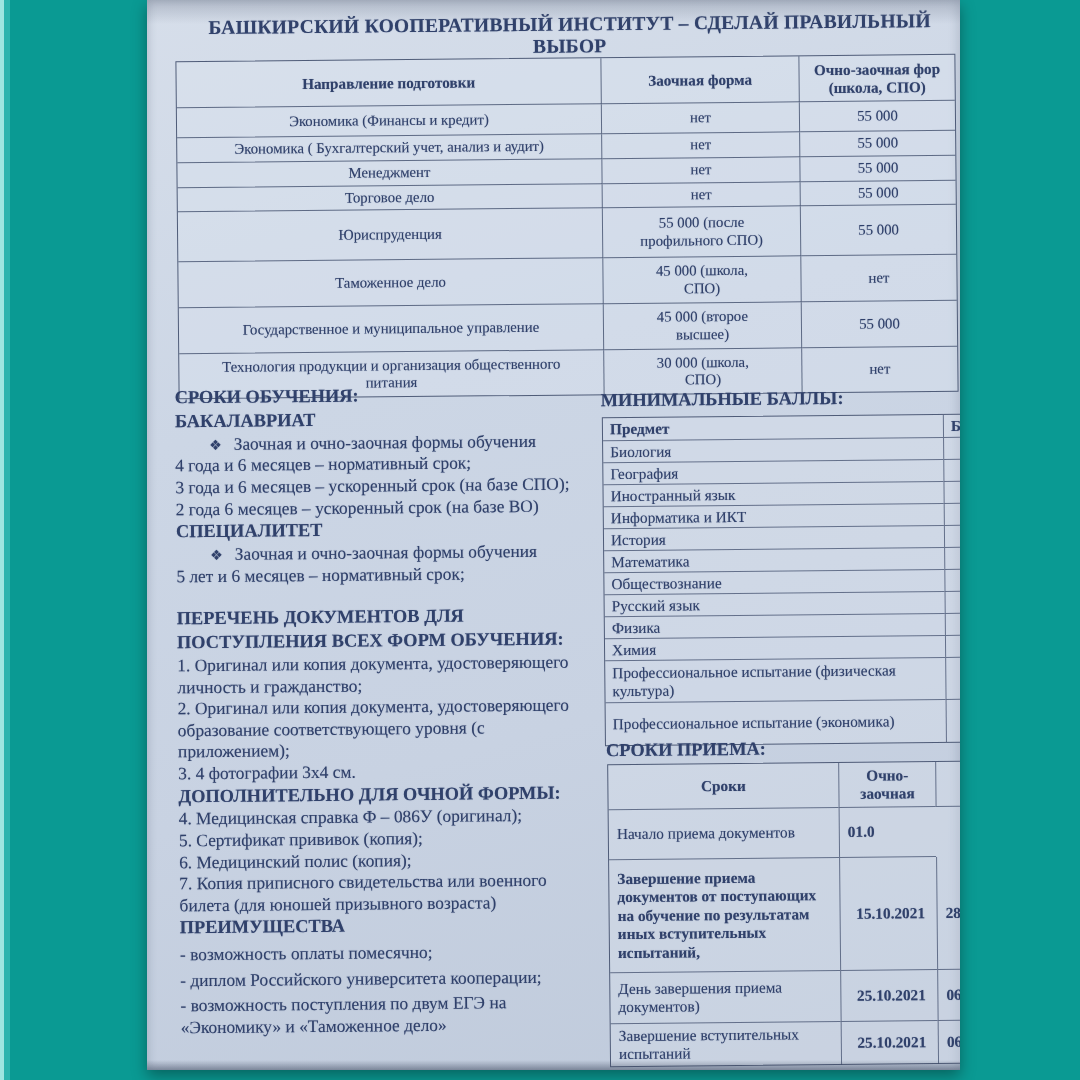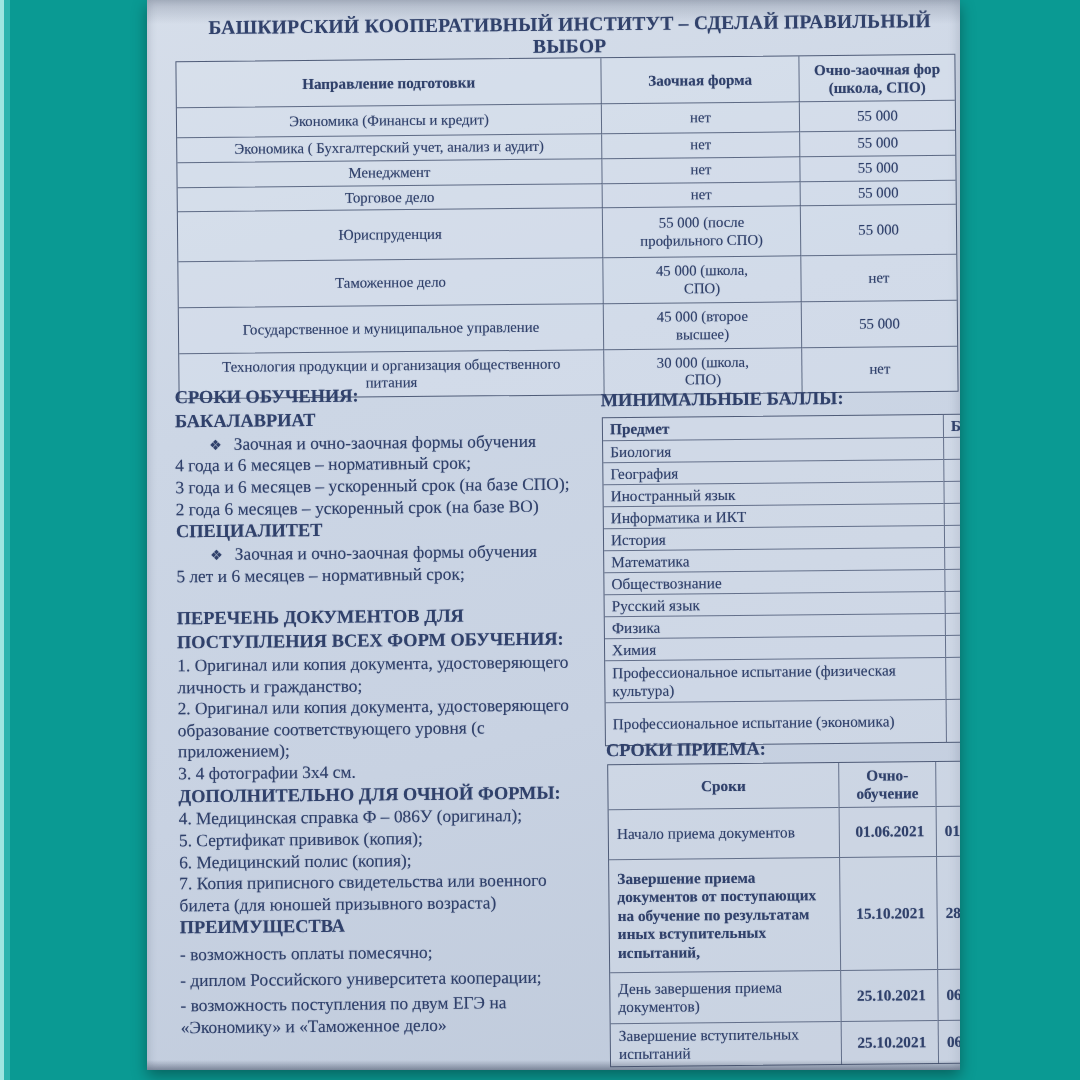--- a/index.html
+++ b/index.html
@@ -239,27 +239,26 @@
           <div></div>
         </div>
     </div>
 
     <div class="admhead">СРОКИ ПРИЕМА:</div>
     <div class="atable">
       <div class="arow ahead ah">
         <div>Сроки</div>
         <div>
           <div>Очно-</div>
-          <div>обучение</div>
+          <div>заочная</div>
         </div>
         <div>За</div>
       </div>
       <div class="arow ar1">
         <div>Начало приема документов</div>
-        <div class="adate">01.06.2021</div>
         <div class="acut">01.0</div>
       </div>
       <div class="arow ar2">
         <div class="albl-bold">Завершение приема документов от поступающих на обучение по результатам иных вступительных испытаний,</div>
         <div class="adate">15.10.2021</div>
         <div class="acut">28.</div>
       </div>
       <div class="arow ar3">
         <div>День завершения приема документов)</div>
         <div class="adate">25.10.2021</div>

